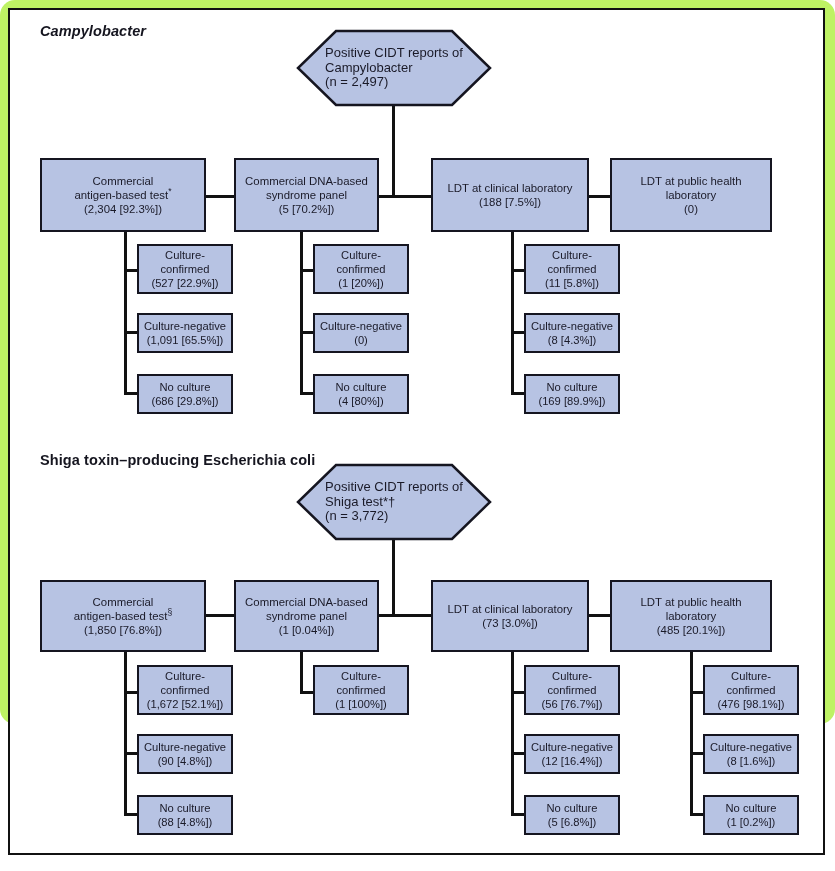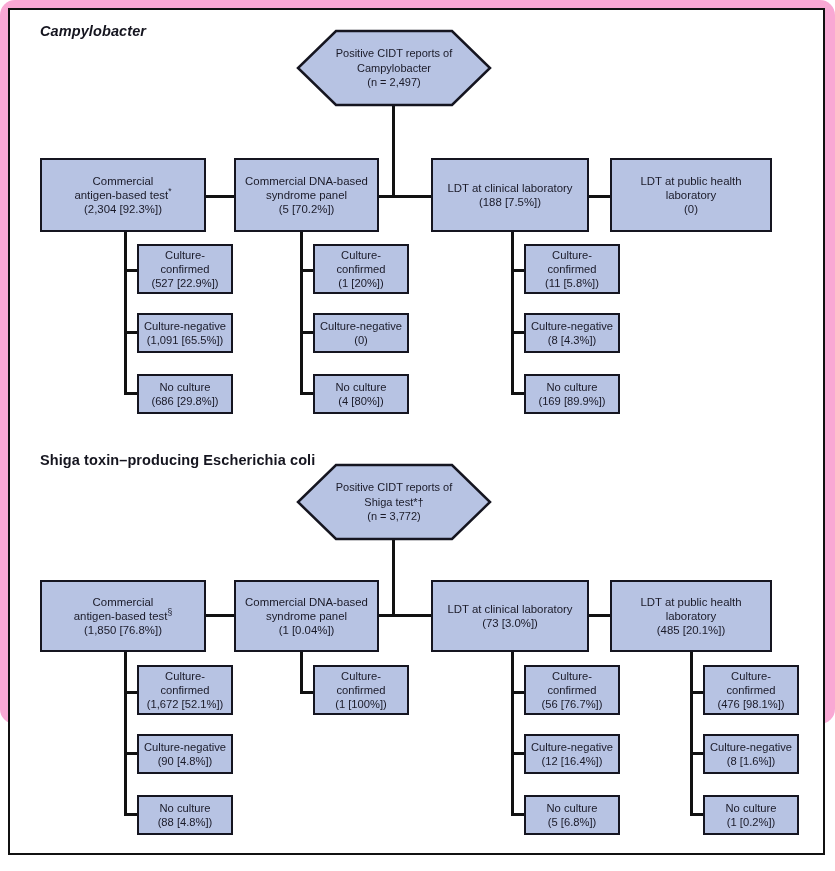--- a/index.html
+++ b/index.html
@@ -11,21 +11,21 @@
     width: 835px;
     height: 871px;
     font-family: "Liberation Sans", sans-serif;
     color: #1b1b2b;
     overflow: hidden;
   }
   #canvas {
     position: relative;
     width: 835px;
     height: 724px;
-    background: #f9a8d4;
+    background: #bef264;
     border-radius: 15px;
   }
   
   #frame {
     position: absolute;
     left: 8px;
     top: 8px;
     width: 817px;
     height: 847px;
     border: 2px solid #111111;
@@ -75,22 +75,21 @@
     position: absolute;
     z-index: 3;
   }
   .hexwrap svg { display: block; }
   .hexwrap .hextext {
     position: absolute;
     left: 0; top: 0; right: 0; bottom: 0;
     display: flex;
     align-items: center;
     justify-content: center;
-    text-align: center;
-    font-size: 11px;
+    font-size: 13px;
     line-height: 14.4px;
     color: #1a1a28;
   }
 </style>
 </head>
 <body>
 
 <div id="canvas">
   <div id="frame"></div>
 

